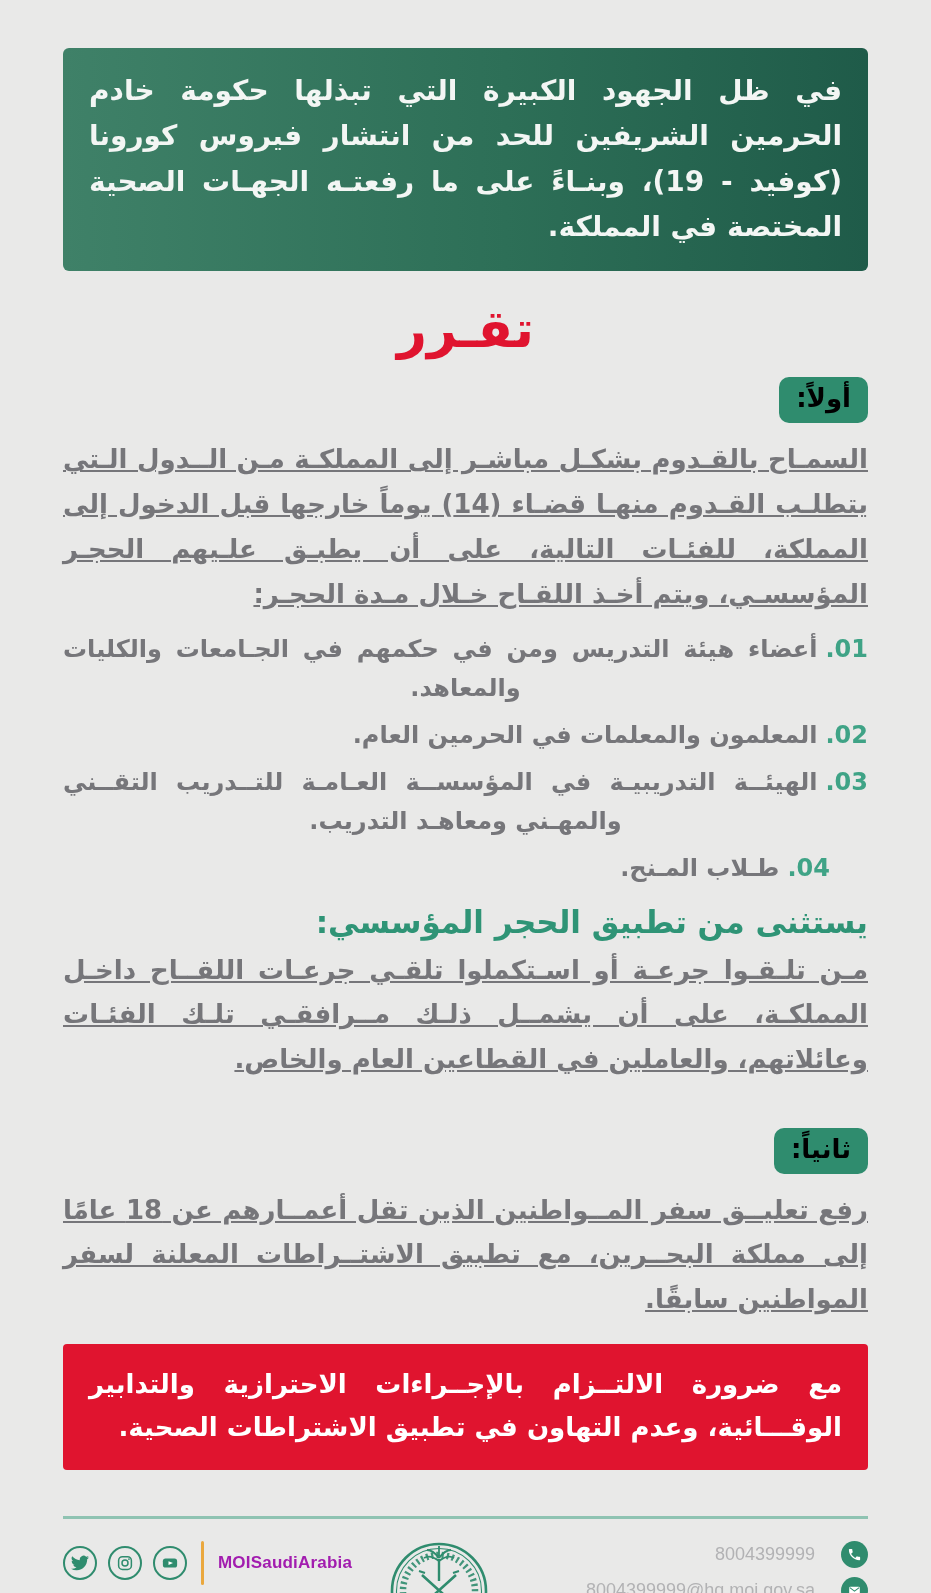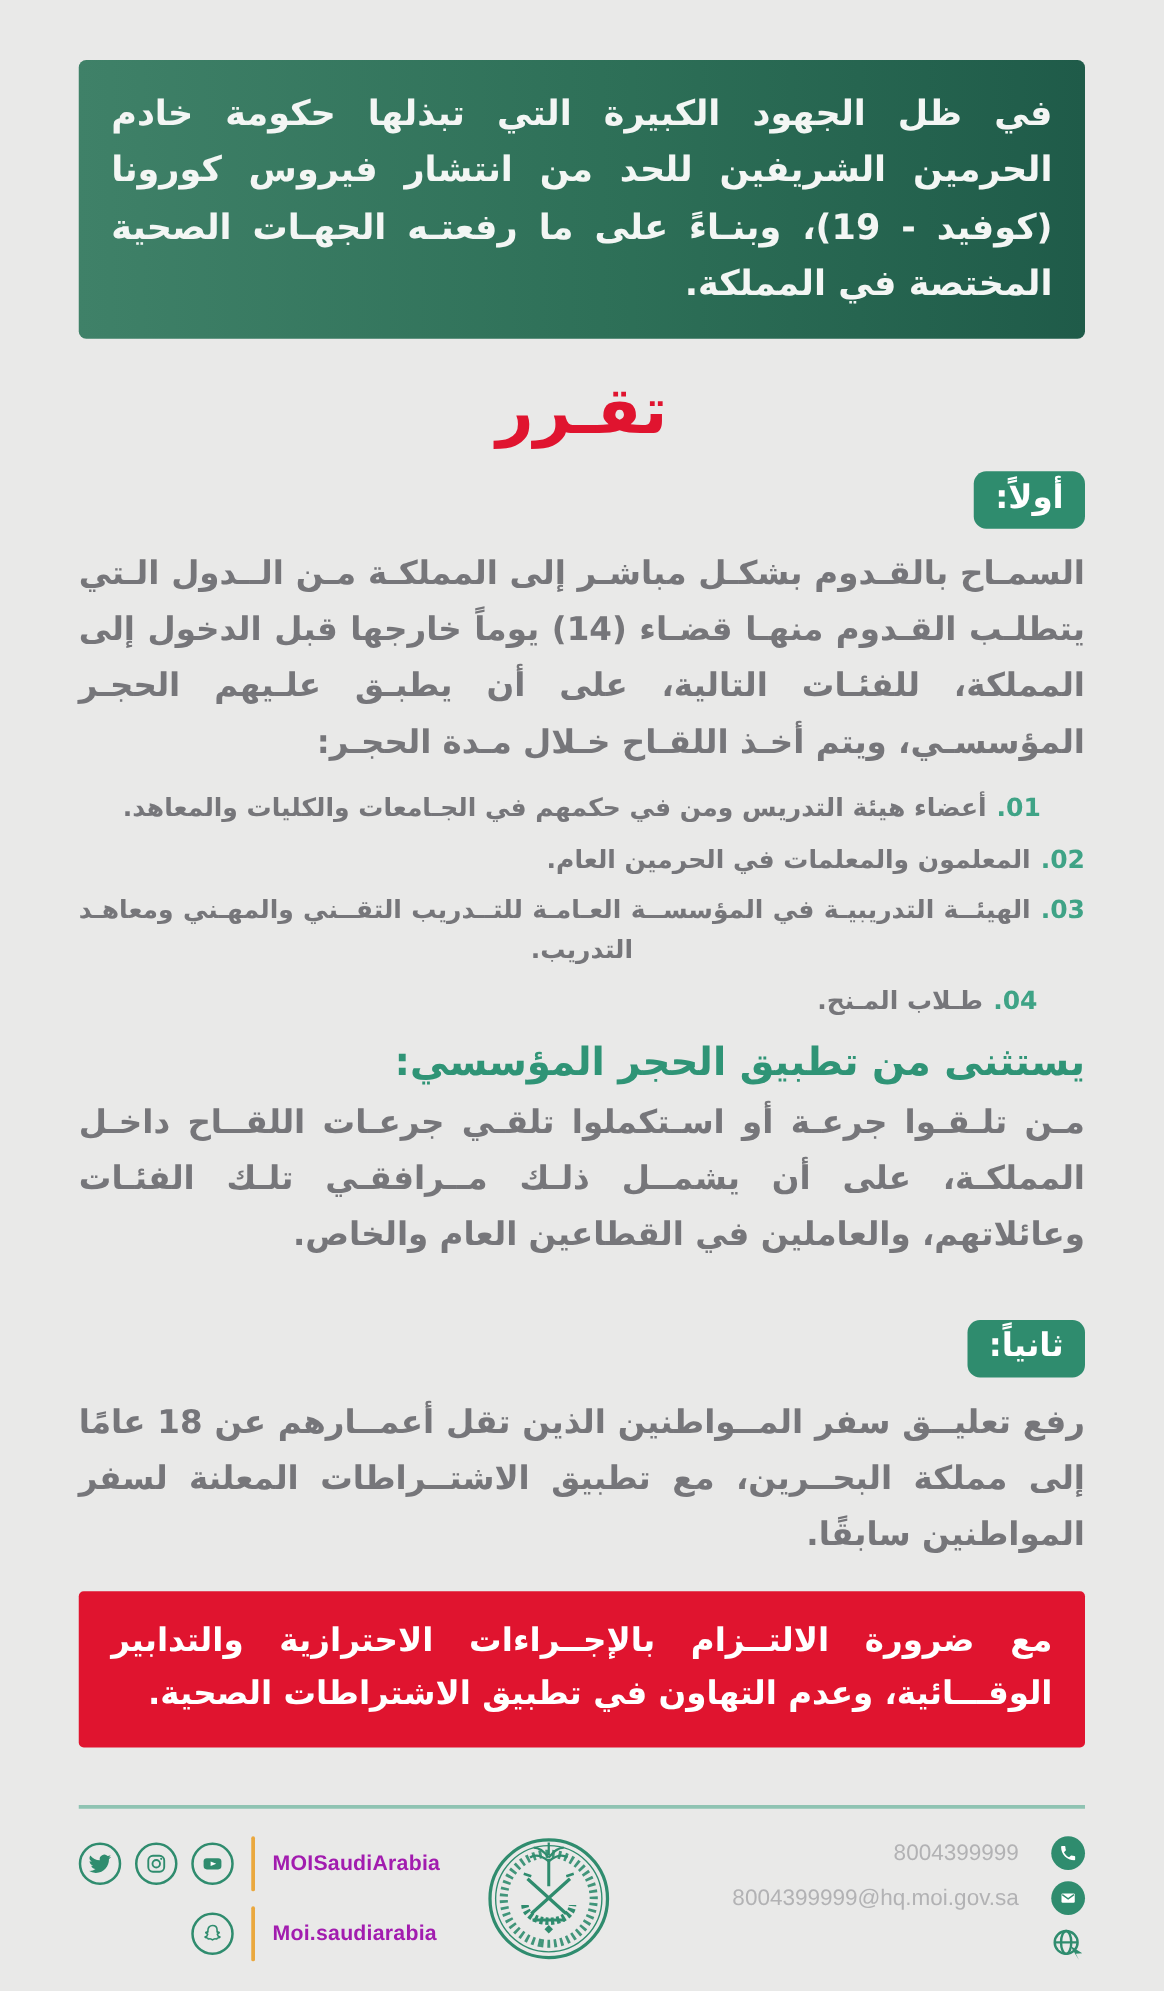--- a/index.html
+++ b/index.html
@@ -27,39 +27,40 @@
     text-align:center;
     color:#e0142f;
     font-size:52px; font-weight:bold;
     direction:rtl;
   }
 
   
   .badge-row { direction:rtl; text-align:right; margin-top:18px; }
   .badge {
     display:inline-block;
-    background:#2f8c6e; color:#ffffff;
+    background:#2f8c6e; color:#000000;
     font-size:26px; font-weight:bold;
     padding:6px 17px 10px;
     border-radius:10px;
   }
 
   
   .para {
     direction:rtl; text-align:justify;
     color:#76767a;
     font-size:26px; font-weight:bold; line-height:1.72;
     margin-top:14px;
+    text-decoration:underline;
   }
 
   
   .list { margin-top:14px; }
   .list-item {
     direction:rtl; text-align:justify;
-    color:#76767a; font-size:20px; font-weight:bold; line-height:1.62;
+    color:#76767a; font-size:24px; font-weight:bold; line-height:1.62;
     margin-bottom:8px;
     list-style:none;
   }
   .list-item.center-last { text-align-last:center; }
   .list-item.indent { padding-right:38px; }
   .num { color:#3fa386; margin-left:8px; }
 
   .exception-heading {
     direction:rtl; 
     color:#2f9476; font-size:31px; font-weight:bold;

